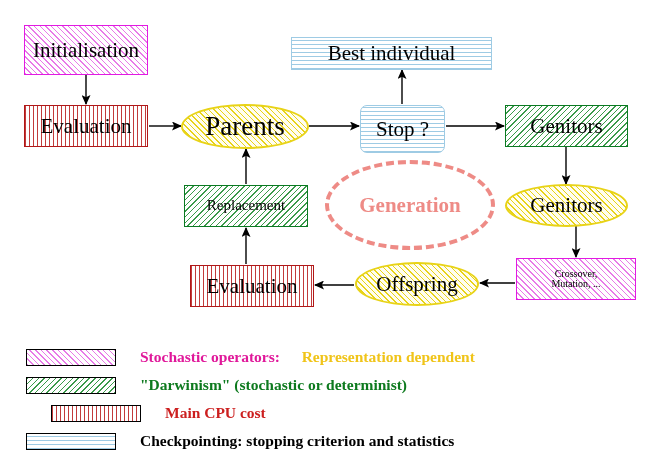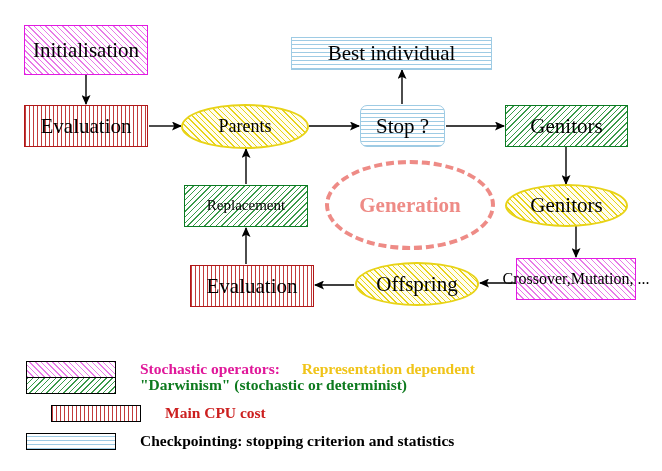--- a/index.html
+++ b/index.html
@@ -109,41 +109,41 @@
 </svg>
 
 <div class="node rect fill-magenta" style="left:24px;top:25px;width:124px;height:50px;font-size:21px;">
   <span>Initialisation</span>
 </div>
 
 <div class="node rect fill-red" style="left:24px;top:105px;width:124px;height:42px;font-size:21px;">
   <span>Evaluation</span>
 </div>
 
-<div class="node ellipse fill-yellow" style="left:181px;top:104px;width:128px;height:45px;font-size:18px;">
+<div class="node ellipse fill-yellow" style="left:181px;top:104px;width:128px;height:45px;font-size:27px;">
   <span>Parents</span>
 </div>
 
-<div class="node rect rounded fill-blue" style="left:360px;top:105px;width:85px;height:42px;font-size:21px;">
+<div class="node rect rounded fill-blue" style="left:360px;top:105px;width:85px;height:48px;font-size:21px;">
   <span>Stop ?</span>
 </div>
 
 <div class="node rect fill-blue" style="left:291px;top:37px;width:201px;height:33px;font-size:21px;">
   <span>Best individual</span>
 </div>
 
 <div class="node rect fill-green" style="left:505px;top:105px;width:123px;height:42px;font-size:21px;">
   <span>Genitors</span>
 </div>
 
 <div class="node ellipse fill-yellow" style="left:505px;top:184px;width:123px;height:43px;font-size:21px;">
   <span>Genitors</span>
 </div>
 
-<div class="node rect fill-magenta" style="left:516px;top:258px;width:120px;height:42px;font-size:16px;flex-direction:row;justify-content:center;">
+<div class="node rect fill-magenta" style="left:516px;top:258px;width:120px;height:42px;font-size:10px;flex-direction:column;justify-content:center;">
   <span>Crossover,</span>
   <span>Mutation, ...</span>
 </div>
 
 <div class="node ellipse fill-yellow" style="left:355px;top:262px;width:124px;height:44px;font-size:21px;">
   <span>Offspring</span>
 </div>
 
 <div class="node rect fill-red" style="left:190px;top:265px;width:124px;height:42px;font-size:21px;">
   <span>Evaluation</span>
@@ -152,21 +152,21 @@
 <div class="node rect fill-green" style="left:184px;top:185px;width:124px;height:42px;font-size:15px;">
   <span>Replacement</span>
 </div>
 
 <div class="node generation" style="left:325px;top:160px;width:170px;height:90px;font-size:21px;z-index:2;">
   <span>Generation</span>
 </div>
 
 <div id="legend">
 
-  <div class="legend-row" style="top:16px;">
+  <div class="legend-row" style="top:4px;">
     <div class="swatch fill-magenta"></div>
     <div class="legend-text">
       <span class="lt-magenta">Stochastic operators:</span>
       <span class="lt-gap"></span>
       <span class="lt-gold">Representation dependent</span>
     </div>
   </div>
 
   <div class="legend-row" style="top:32px;">
     <div class="swatch fill-green"></div>

